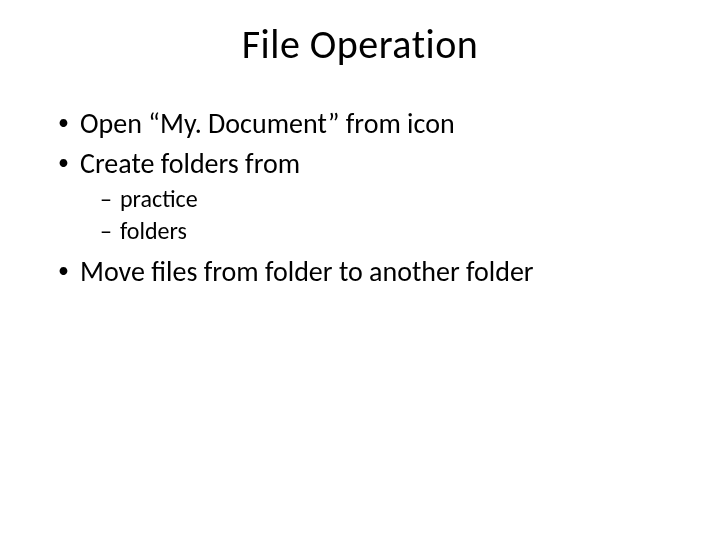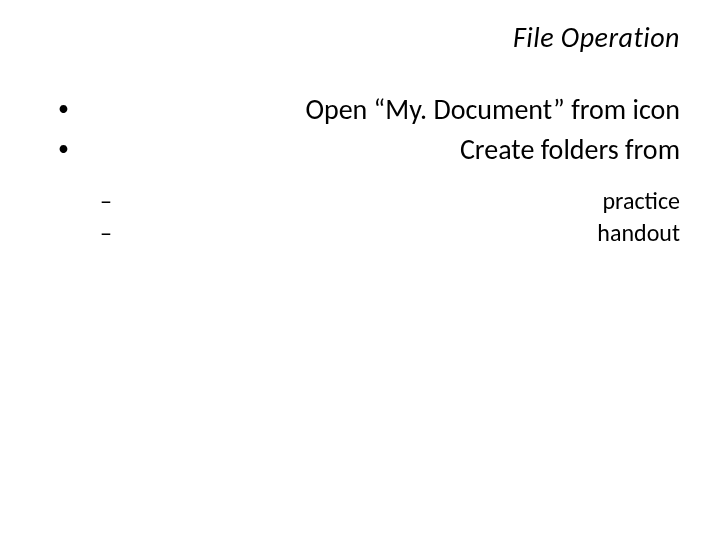--- a/index.html
+++ b/index.html
@@ -4,51 +4,49 @@
   <style>
     * { box-sizing: border-box; margin: 0; padding: 0; }
     html, body { width: 720px; height: 540px; }
     body {
       background: #ffffff;
       font-family: Calibri, "Segoe UI", Arial, sans-serif;
       color: #000000;
       padding: 20px 40px 40px 40px;
     }
     .title {
-      text-align: right;
-      font-size: 28px;
+      text-align: center;
+      font-size: 40px;
       font-weight: 400;
       margin-bottom: 36px;
       letter-spacing: 0.5px;
-      font-style: italic;
     }
     ul.level1 {
       list-style: none;
       padding-left: 18px;
-      text-align: right;
     }
     ul.level1 > li {
       font-size: 28px;
       line-height: 1.35;
       padding-left: 22px;
       position: relative;
       margin-bottom: 2px;
     }
     ul.level1 > li::before {
       content: "•";
       position: absolute;
       left: 0;
       top: 0;
       font-size: 22px;
       line-height: 1.6;
     }
     ul.level2 {
       list-style: none;
       padding-left: 20px;
-      margin-top: 16px;
+      margin-top: 0;
       margin-bottom: 6px;
     }
     ul.level2 > li {
       font-size: 24px;
       line-height: 1.35;
       padding-left: 20px;
       position: relative;
     }
     ul.level2 > li::before {
       content: "–";
@@ -61,16 +59,17 @@
 <body>
 
 <h1 class="title">File Operation</h1>
 
 <ul class="level1">
   <li>Open “My. Document” from icon</li>
   <li>
     <span>Create folders from</span>
     <ul class="level2">
       <li>practice</li>
-      <li>handout</li>
+      <li>folders</li>
     </ul>
   </li>
+  <li>Move files from folder to another folder</li>
 </ul>
 
 </body></html>

